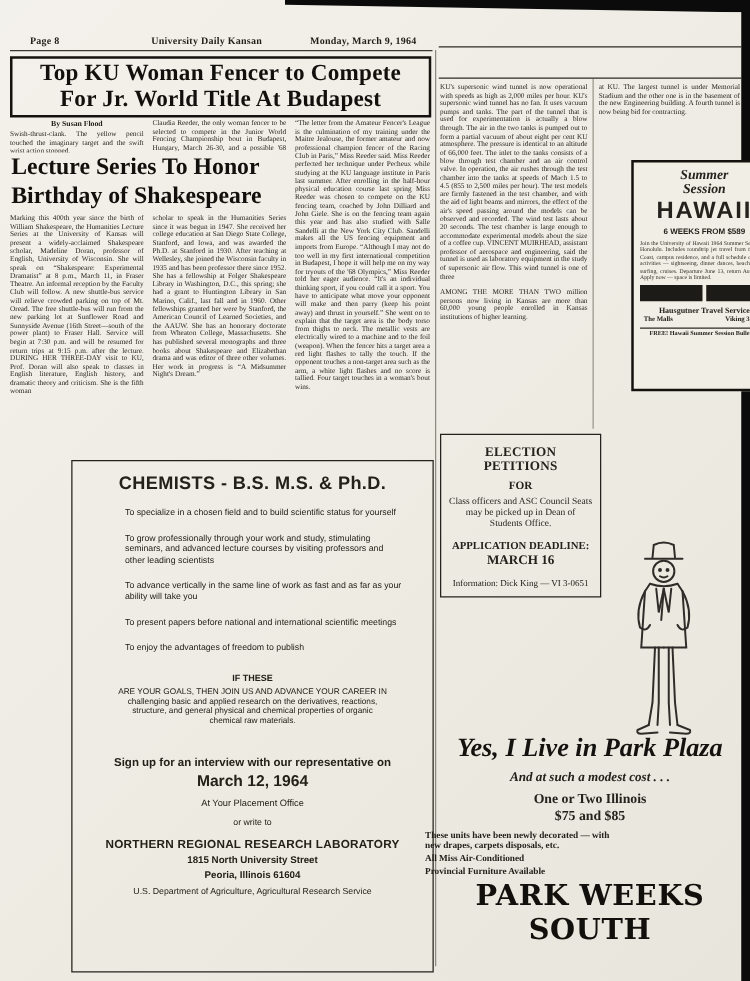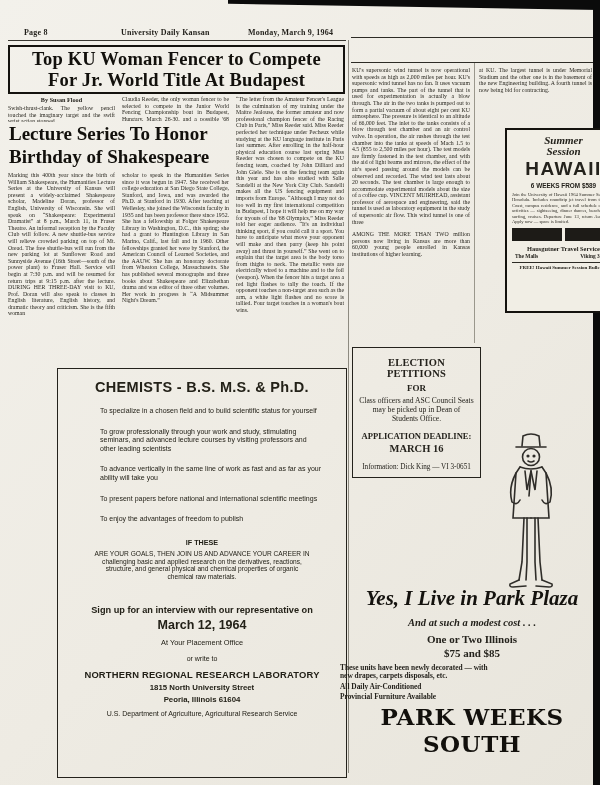--- a/index.html
+++ b/index.html
@@ -213,21 +213,21 @@
       <path d="M56,150 L66,154 Q67,157 63,157 L50,156"></path>
     </g>
   </svg>
 
   <div class="pp-script">Yes, I Live in Park Plaza</div>
   <div class="pp-cost">And at such a modest cost . . .</div>
   <div class="pp-bed">One or Two Illinois</div>
   <div class="pp-price">$75 and $85</div>
   <div class="pp-details">
     <div>These units have been newly decorated — with new drapes, carpets disposals, etc.</div>
-    <div>All Daily Air-Conditioned</div>
+    <div>All Miss Air-Conditioned</div>
     <div>Provincial Furniture Available</div>
   </div>
   <div class="pp-name">PARK WEEKS SOUTH</div>
   <div class="pp-row">
     <span>Ph. VI 2-3416</span>
     <span>1912 W. 25th</span>
     <span>Day or Night</span>
   </div>
 
 </div>

